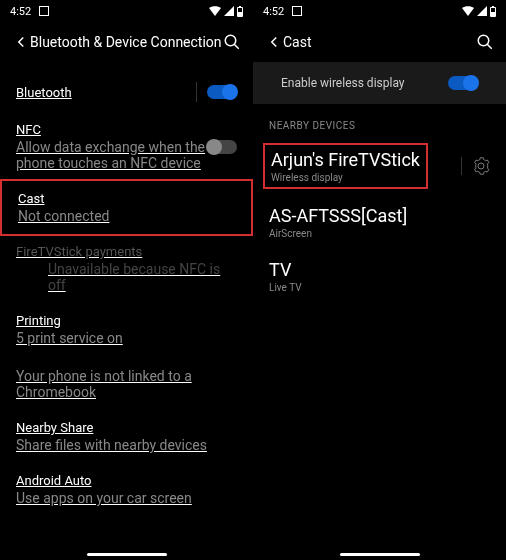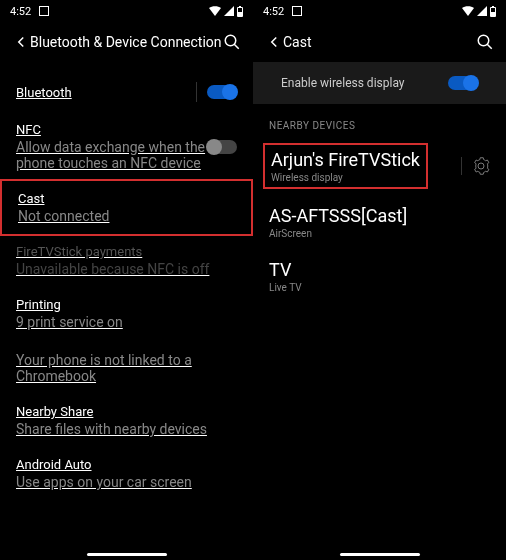--- a/index.html
+++ b/index.html
@@ -91,20 +91,21 @@
     .setting-subtitle {
       font-size: 14px;
       color: #888;
       margin-top: 2px;
     }
     .setting-item.disabled .setting-title {
       color: #555;
     }
     .setting-item.disabled .setting-subtitle {
       color: #444;
+      margin-left: 32px;
     }
     .toggle {
       width: 30px;
       height: 14px;
       border-radius: 7px;
       position: relative;
     }
     .toggle.on {
       background: #0a5ac2;
     }
@@ -259,21 +260,21 @@
     <div class="setting-item disabled">
       <div class="setting-text">
         <div class="setting-title">FireTVStick payments</div>
         <div class="setting-subtitle">Unavailable because NFC is off</div>
       </div>
     </div>
 
     <div class="setting-item">
       <div class="setting-text">
         <div class="setting-title">Printing</div>
-        <div class="setting-subtitle">9 print service on</div>
+        <div class="setting-subtitle">5 print service on</div>
       </div>
     </div>
 
     <div class="setting-item">
       <div class="setting-text">
         <div class="setting-subtitle">Your phone is not linked to a Chromebook</div>
       </div>
     </div>
 
     <div class="setting-item">

